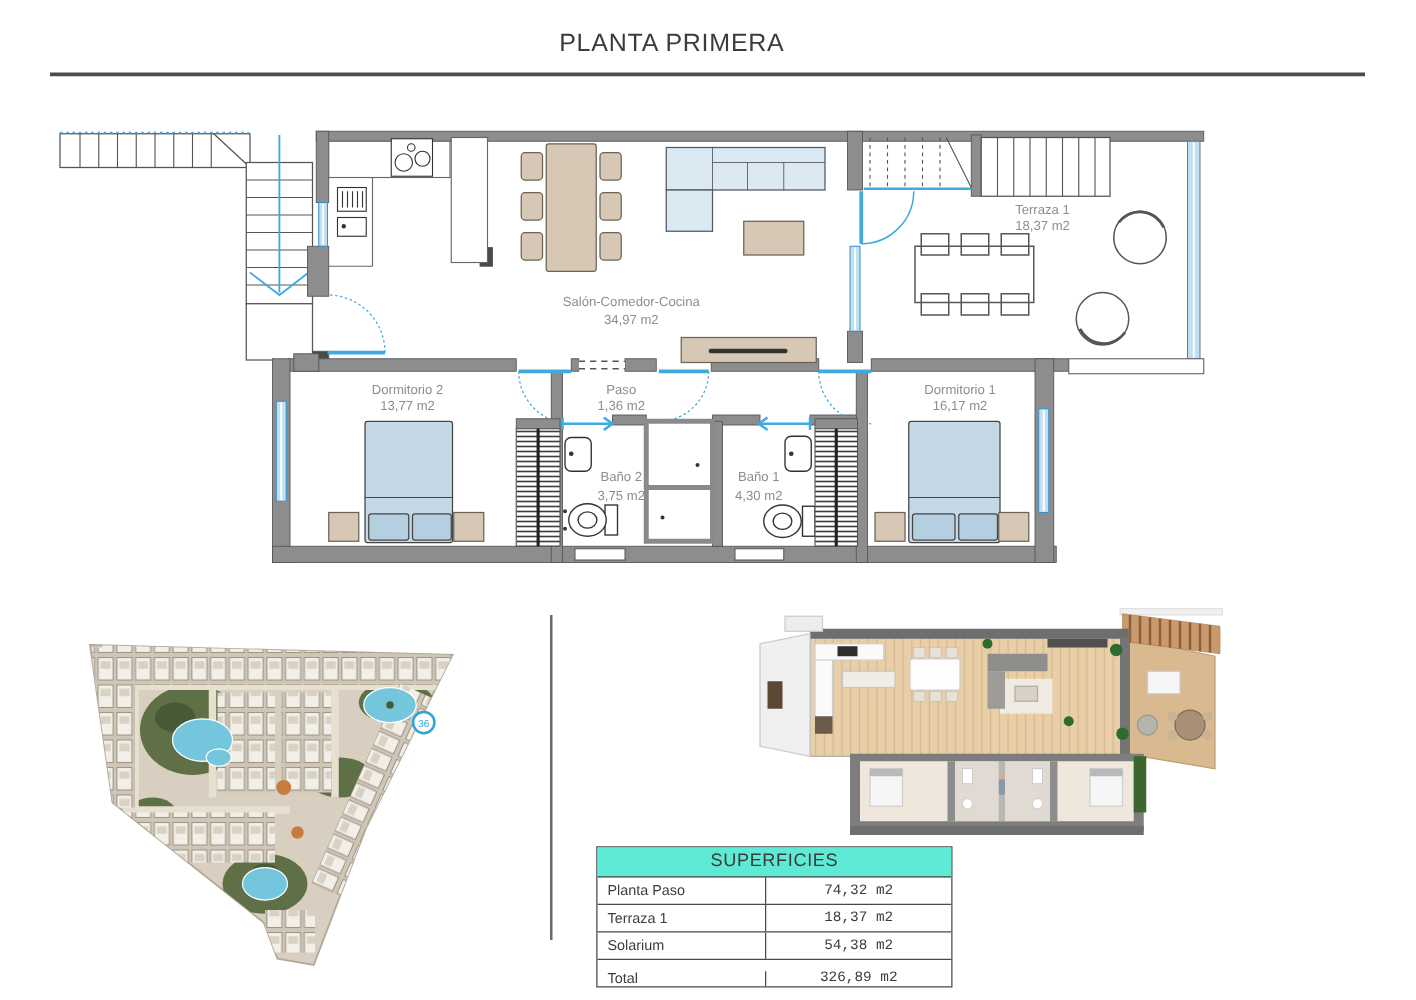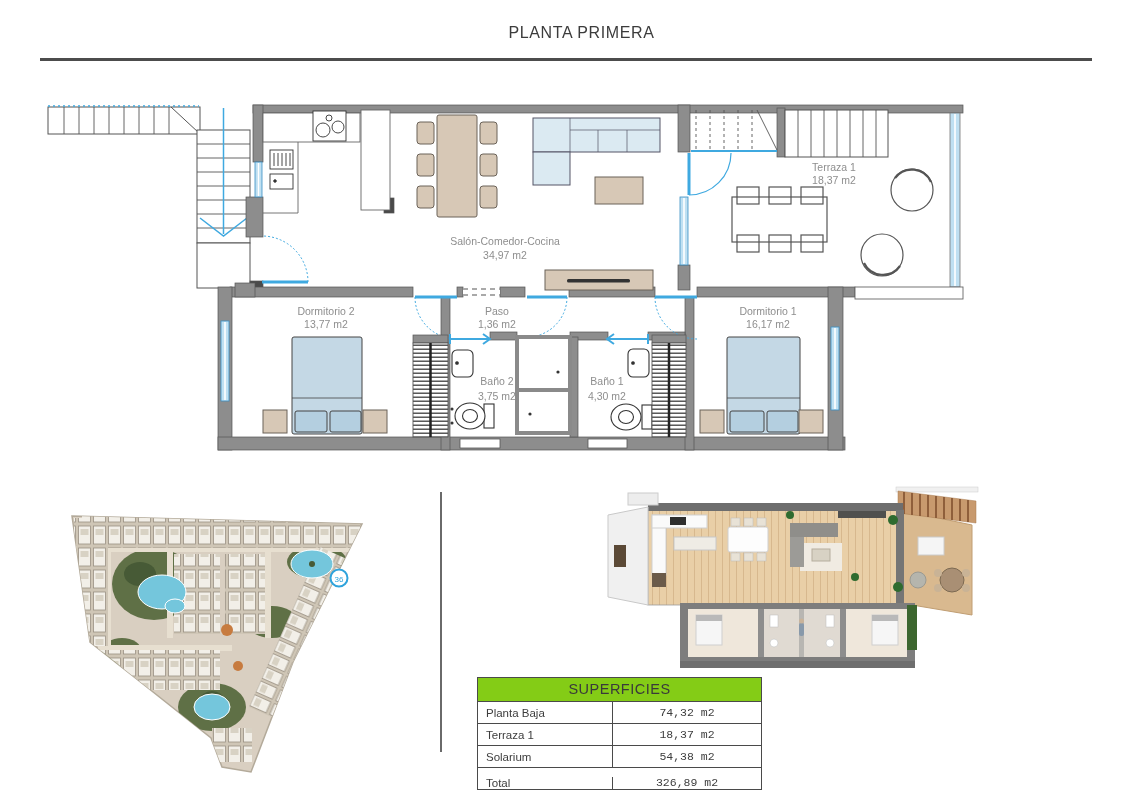--- a/index.html
+++ b/index.html
@@ -1,25 +1,25 @@
 <!DOCTYPE html>
 <html><head>
 <meta charset="utf-8">
 <style>
   html,body{margin:0;padding:0;background:#fff;}
   body{width:1133px;height:800px;position:relative;font-family:"Liberation Sans",sans-serif;overflow:hidden;}
   .page{position:absolute;inset:0;background:#fff;}
-  .title{position:absolute;top:24px;left:0;width:1075px;text-align:center;font-size:16px;color:#3c3c3c;letter-spacing:.6px;margin-left:44px;}
+  .title{position:absolute;top:24px;left:0;width:1075px;text-align:center;font-size:20px;color:#3c3c3c;letter-spacing:.6px;}
   .title-rule{position:absolute;top:58px;left:40px;width:1052px;height:3px;background:#4c4c4c;}
   .floorplan{position:absolute;left:0;top:0;width:1133px;height:470px;}
   .sitemap{position:absolute;left:62px;top:502px;width:330px;height:278px;}
   .vdivider{position:absolute;left:440px;top:492px;width:2px;height:260px;background:#6a6a6a;}
   .render3d{position:absolute;left:600px;top:485px;width:380px;height:195px;}
   .surf-table{position:absolute;left:477px;top:677px;width:283px;background:#fff;border:1.6px solid #4a4a4a;}
-  .surf-head{height:23px;line-height:23px;text-align:center;background:#84cc16;border-bottom:1.6px solid #4a4a4a;font-size:14.5px;color:#3a3a3a;letter-spacing:.5px;}
+  .surf-head{height:23px;line-height:23px;text-align:center;background:#5eead4;border-bottom:1.6px solid #4a4a4a;font-size:14.5px;color:#3a3a3a;letter-spacing:.5px;}
   .surf-row{display:flex;height:21px;border-bottom:1.6px solid #4a4a4a;}
   .surf-row:last-child{border-bottom:none;align-items:flex-end;}
   .surf-label{width:126px;border-right:1.6px solid #4a4a4a;padding-left:8px;font-size:11.5px;color:#3d3d3d;display:flex;align-items:center;}
   .surf-value{flex:1;display:flex;align-items:center;justify-content:center;font-size:11.5px;color:#3d3d3d;font-family:Liberation Mono, monospace;}
   svg text{font-family:"Liberation Sans",sans-serif;}
 </style>
 </head>
 <body>
 
 <div class="page">
@@ -455,21 +455,21 @@
         <circle cx="201.5" cy="136" r="2.5" fill="#c9b39a"></circle>
       </g>
       <rect x="80" y="176" width="235" height="7" fill="#6e6e6e"></rect>
       <rect x="307" y="120" width="10" height="45" fill="#3c662f"></rect>
     </g>
   </svg>
 
   <div class="surf-table">
     <div class="surf-head">SUPERFICIES</div>
     <div class="surf-row">
-      <div class="surf-label">Planta Baja</div>
+      <div class="surf-label">Planta Paso</div>
       <div class="surf-value">74,32 m2</div>
     </div>
     <div class="surf-row">
       <div class="surf-label">Terraza 1</div>
       <div class="surf-value">18,37 m2</div>
     </div>
     <div class="surf-row">
       <div class="surf-label">Solarium</div>
       <div class="surf-value">54,38 m2</div>
     </div>

